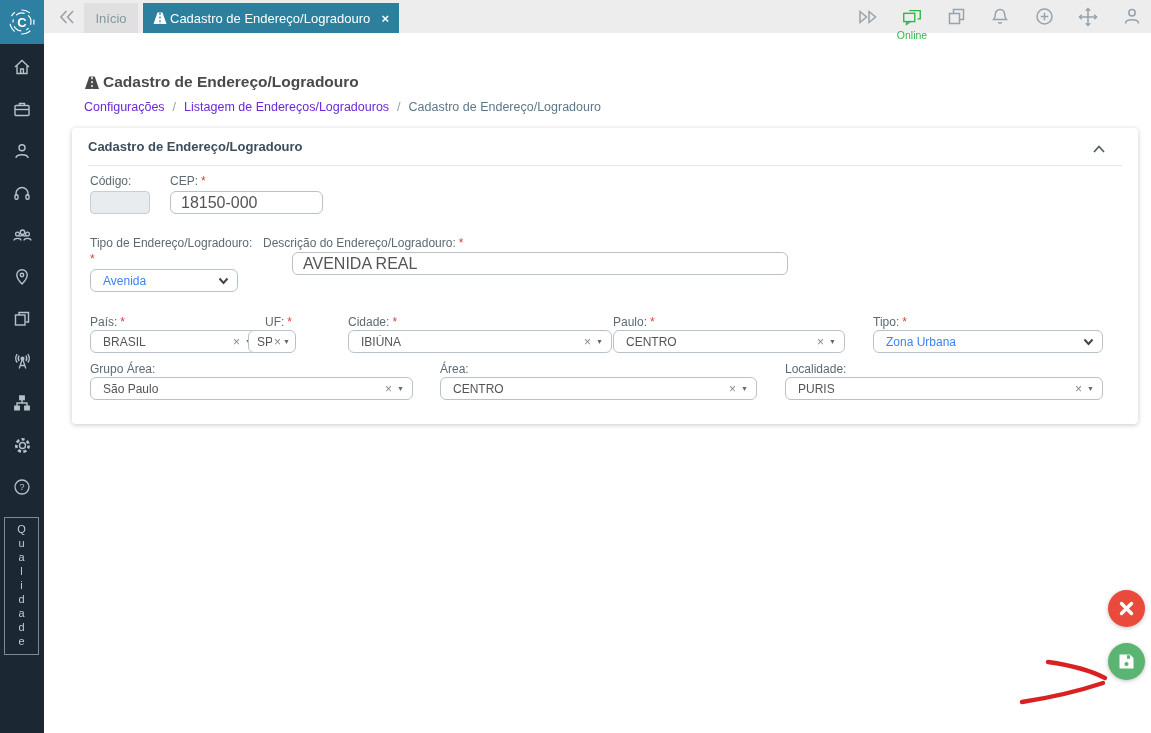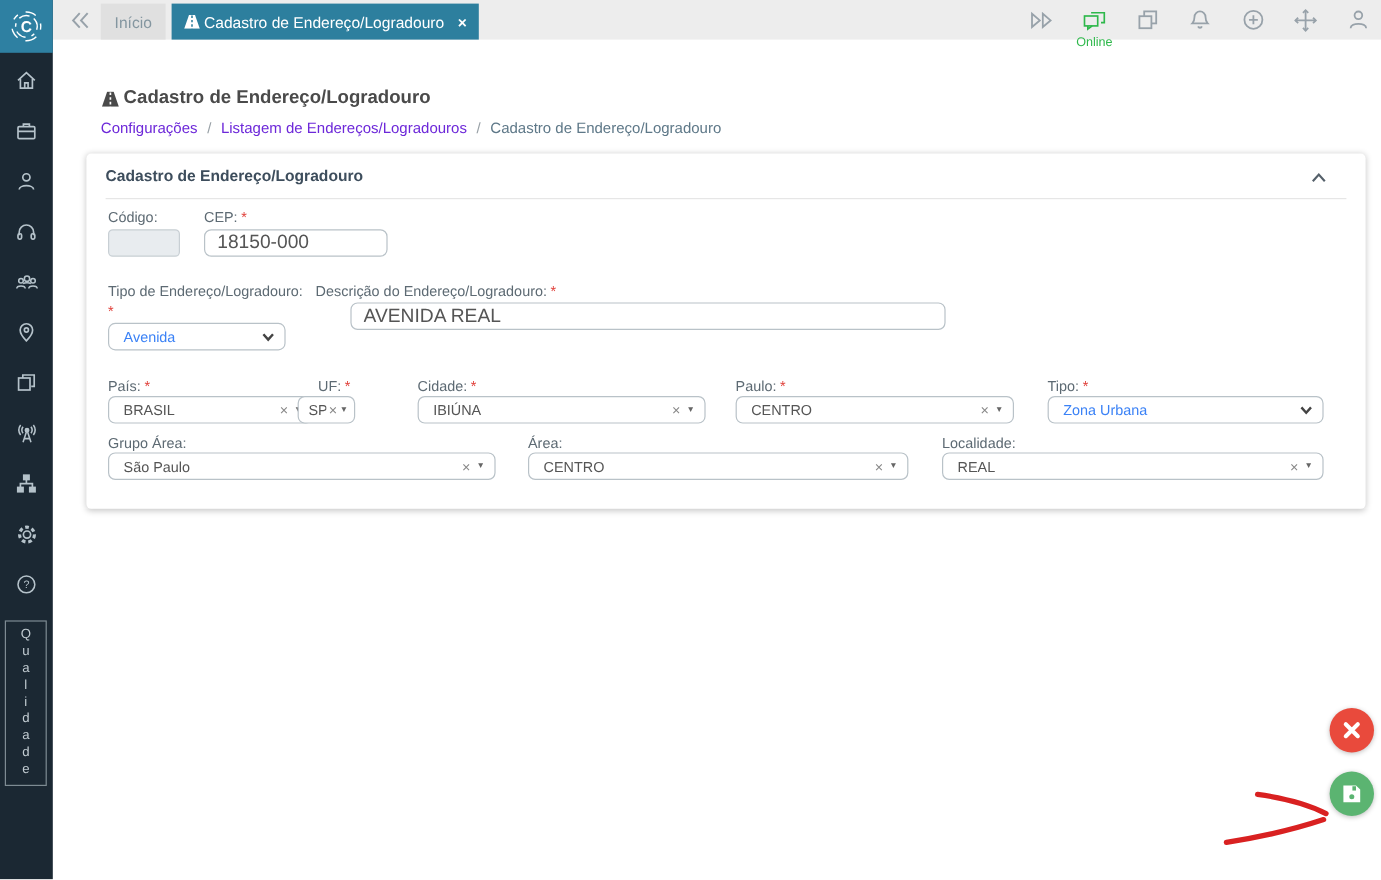--- a/index.html
+++ b/index.html
@@ -282,21 +282,21 @@
       <span>UF:</span><span class="req">*</span>
     </span>
     <div class="s2" style="left:176px; top:202px; width:48px;">
       <span class="s2-val" style="padding-left:8px;">SP</span>
       <span class="s2-clear" style="padding:0 2px;">×</span>
       <span class="s2-caret" style="padding-right:5px;">▼</span>
     </div>
     <span class="flabel" style="left:276px; top:187px;">
       <span>Cidade:</span><span class="req">*</span>
     </span>
-    <div class="s2" style="left:276px; top:202px; width:240px;justify-content:space-between;">
+    <div class="s2" style="left:276px; top:202px; width:264px;justify-content:space-between;">
       <span class="s2-val">IBIÚNA</span>
       <span class="s2-clear">×</span>
       <span class="s2-caret">▼</span>
     </div>
     <span class="flabel" style="left:541px; top:187px;">
       <span>Paulo:</span><span class="req">*</span>
     </span>
     <div class="s2" style="left:541px; top:202px; width:232px;">
       <span class="s2-val">CENTRO</span>
       <span class="s2-clear">×</span>
@@ -319,21 +319,21 @@
       <span class="s2-caret">▼</span>
     </div>
     <span class="flabel" style="left:368px; top:234px;">Área:</span>
     <div class="s2" style="left:368px; top:249px; width:317px;">
       <span class="s2-val">CENTRO</span>
       <span class="s2-clear">×</span>
       <span class="s2-caret">▼</span>
     </div>
     <span class="flabel" style="left:713px; top:234px;">Localidade:</span>
     <div class="s2" style="left:713px; top:249px; width:318px;">
-      <span class="s2-val">REAL</span>
+      <span class="s2-val">PURIS</span>
       <span class="s2-clear">×</span>
       <span class="s2-caret">▼</span>
     </div>
   </div>
 
   <button class="fab fab-cancel">
     <svg width="17" height="17" viewBox="0 0 17 17">
       <path d="M3.5 3.5 L13.5 13.5 M13.5 3.5 L3.5 13.5" stroke="#ffffff" stroke-width="3.4" stroke-linecap="round"></path>
     </svg>
   </button>

